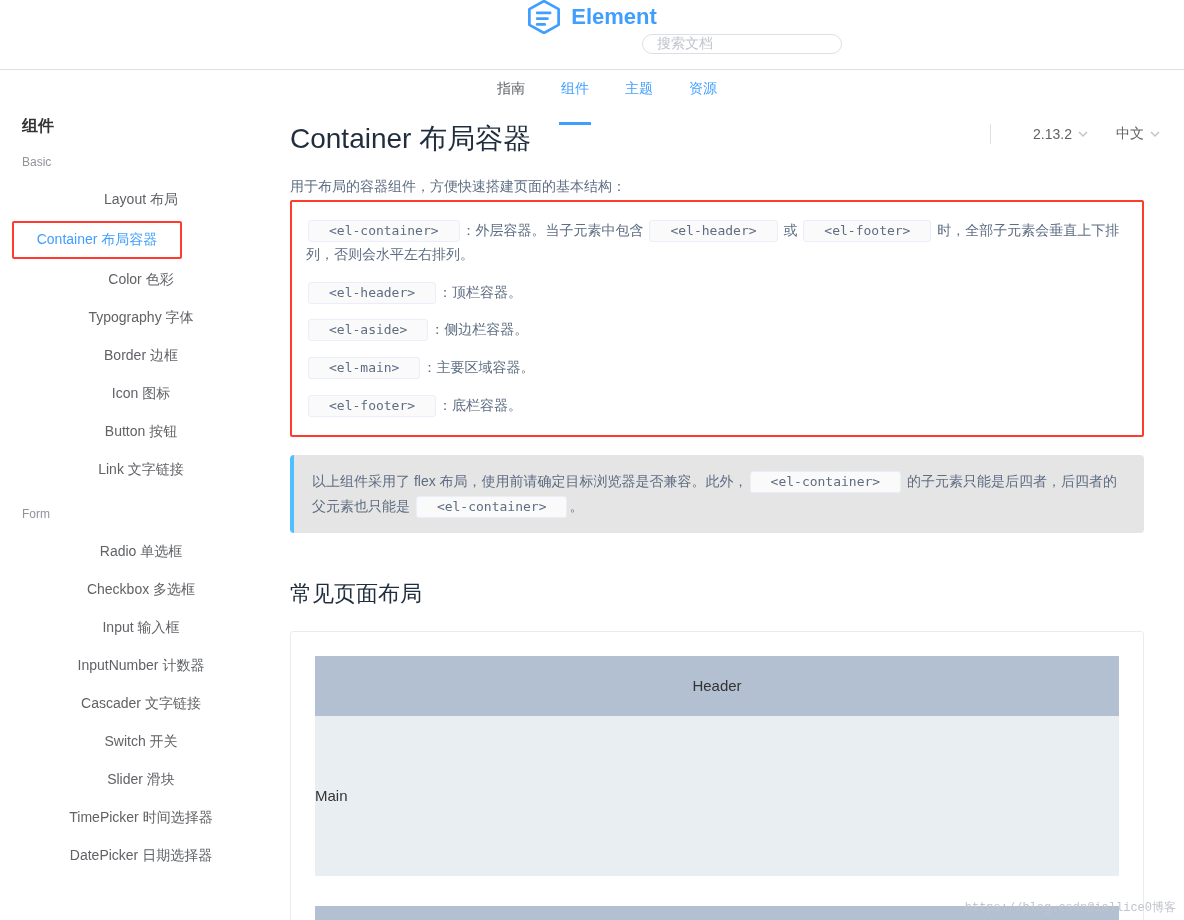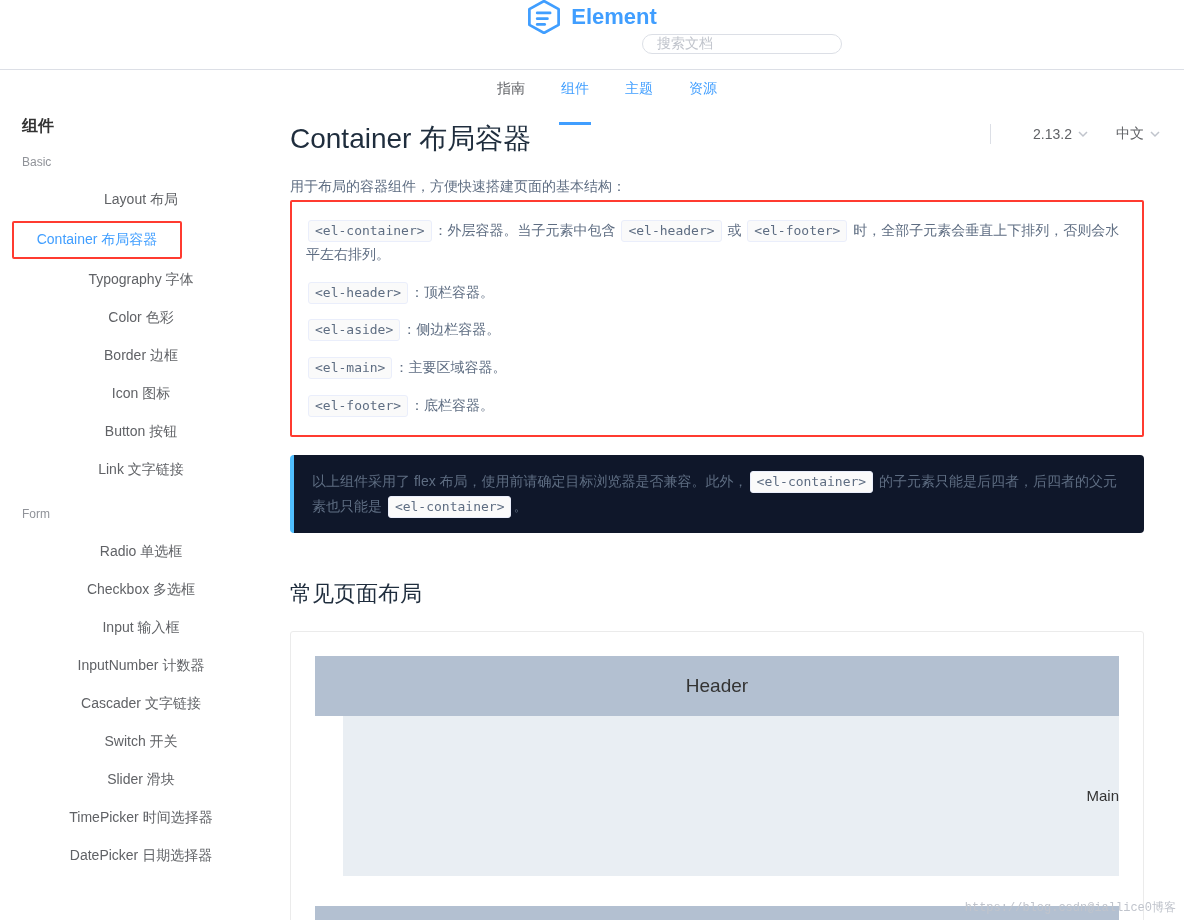--- a/index.html
+++ b/index.html
@@ -74,47 +74,47 @@
     padding: 10px 14px;
     margin-bottom: 18px;
   }
   .def-line { font-size: 14px; color: #5e6d82; line-height: 1.7; padding: 7px 0; }
   .tag {
     display: inline-block;
     border: 1px solid #eaeefb;
     border-radius: 3px;
     background: #fafafa;
     color: #5e6d82;
-    padding: 0 6px;
+    padding: 0 20px;
     font-family: Menlo, Monaco, Consolas, monospace;
     font-size: 13px;
     line-height: 20px;
     margin: 0 2px;
   }
 
   .tip-box {
-    background: #0f172a;
+    background: #e5e5e5;
     border-left: 4px solid #50bfff;
     border-radius: 4px;
     padding: 14px 18px;
     font-size: 14px;
     color: #5e6d82;
     line-height: 1.8;
     margin-bottom: 46px;
   }
 
   .main h2 { font-size: 22px; font-weight: 400; color: #1f2d3d; margin-bottom: 22px; }
 
   .demo-wrap {
     border: 1px solid #ebebeb;
     border-radius: 3px;
     padding: 24px;
   }
-  .el-header, .el-footer { background: #b3c0d1; color: #333; text-align: center; line-height: 60px; height: 60px; font-size: 19px; }
-  .el-main { background: #e9eef3; color: #333; text-align: right; line-height: 160px; height: 160px; font-size: 15px; margin-left: 28px; }
+  .el-header, .el-footer { background: #b3c0d1; color: #333; text-align: center; line-height: 60px; height: 60px; font-size: 15px; }
+  .el-main { background: #e9eef3; color: #333; text-align: left; line-height: 160px; height: 160px; font-size: 15px; }
   .demo-gap { height: 30px; }
 
   .watermark {
     position: absolute; right: 8px; bottom: 4px;
     font-size: 12px; color: #c0c4cc;
     pointer-events: none;
     font-family: Liberation Mono, monospace;
   }
 </style>
 </head>
@@ -163,22 +163,22 @@
 
 <div class="page">
 
   <aside class="sidebar">
     <div class="cut"></div>
     <div class="group-title">组件</div>
 
     <div class="group-label">Basic</div>
     <div class="side-item">Layout 布局</div>
     <div class="side-item active">Container 布局容器</div>
+    <div class="side-item">Color 色彩</div>
     <div class="side-item">Typography 字体</div>
-    <div class="side-item">Color 色彩</div>
     <div class="side-item">Border 边框</div>
     <div class="side-item">Icon 图标</div>
     <div class="side-item">Button 按钮</div>
     <div class="side-item">Link 文字链接</div>
 
     <div class="group-label">Form</div>
     <div class="side-item">Radio 单选框</div>
     <div class="side-item">Checkbox 多选框</div>
     <div class="side-item">Input 输入框</div>
     <div class="side-item">InputNumber 计数器</div>

